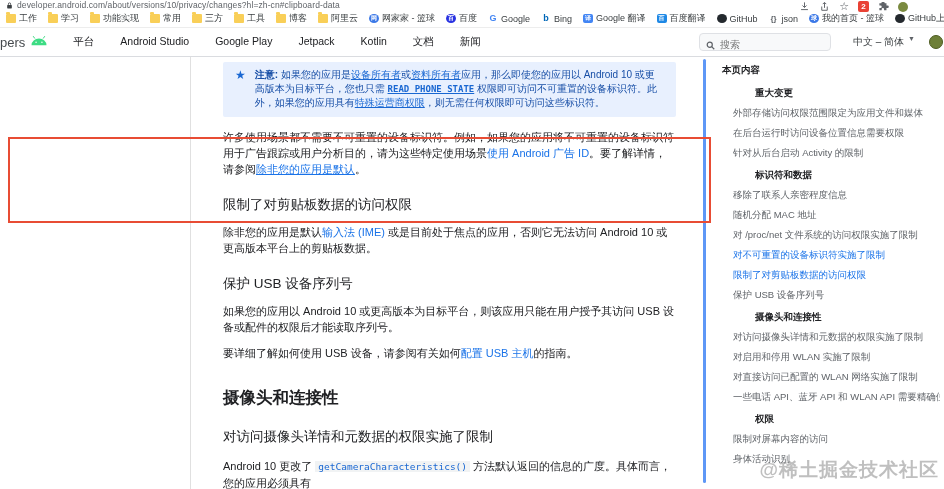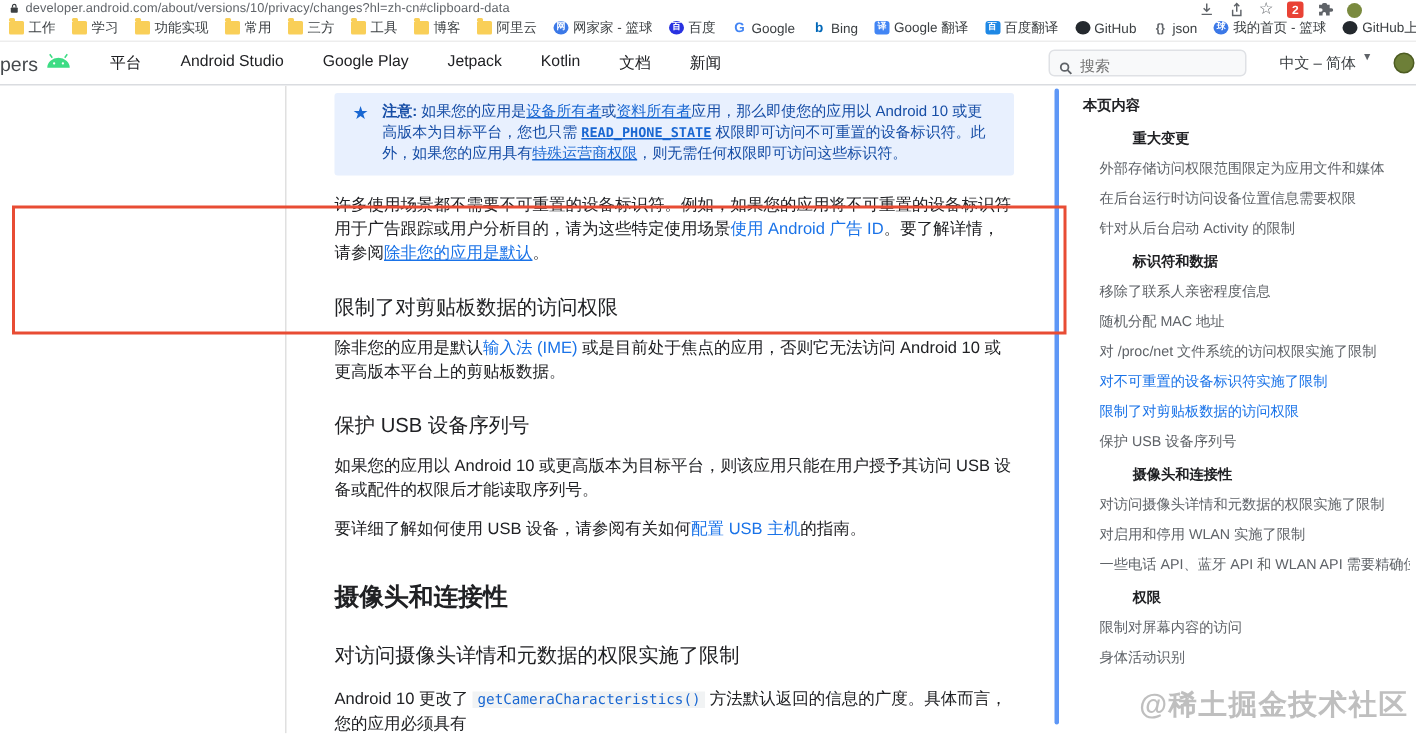--- a/index.html
+++ b/index.html
@@ -270,20 +270,21 @@
         <div class="toc-item" data-type="header" data-active="false">标识符和数据</div>
         <div class="toc-item" data-type="sub" data-active="false">移除了联系人亲密程度信息</div>
         <div class="toc-item" data-type="sub" data-active="false">随机分配 MAC 地址</div>
         <div class="toc-item" data-type="sub" data-active="false">对 /proc/net 文件系统的访问权限实施了限制</div>
         <div class="toc-item" data-type="sub" data-active="true">对不可重置的设备标识符实施了限制</div>
         <div class="toc-item" data-type="sub" data-active="true">限制了对剪贴板数据的访问权限</div>
         <div class="toc-item" data-type="sub" data-active="false">保护 USB 设备序列号</div>
         <div class="toc-item" data-type="header" data-active="false">摄像头和连接性</div>
         <div class="toc-item" data-type="sub" data-active="false">对访问摄像头详情和元数据的权限实施了限制</div>
         <div class="toc-item" data-type="sub" data-active="false">对启用和停用 WLAN 实施了限制</div>
+        <div class="toc-item" data-type="sub" data-active="false">对直接访问已配置的 WLAN 网络实施了限制</div>
         <div class="toc-item" data-type="sub" data-active="false">一些电话 API、蓝牙 API 和 WLAN API 需要精确位置权限</div>
         <div class="toc-item" data-type="header" data-active="false">权限</div>
         <div class="toc-item" data-type="sub" data-active="false">限制对屏幕内容的访问</div>
         <div class="toc-item" data-type="sub" data-active="false">身体活动识别</div>
     </div>
   </aside>
 
   <div class="annotation-rect"></div>
 
   <div class="watermark">@稀土掘金技术社区</div>

